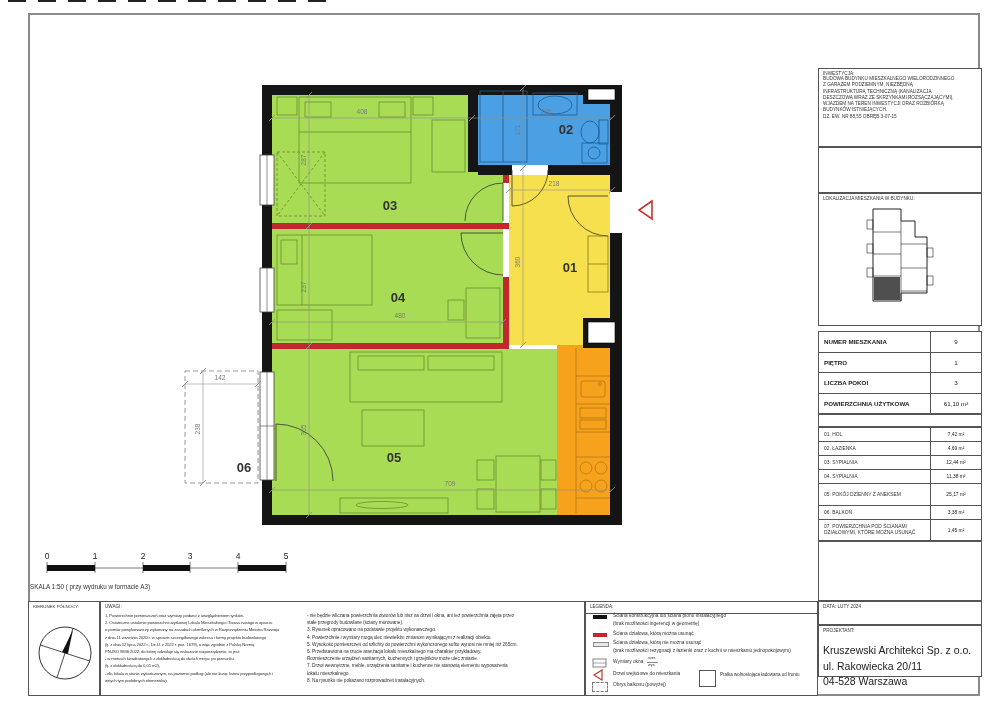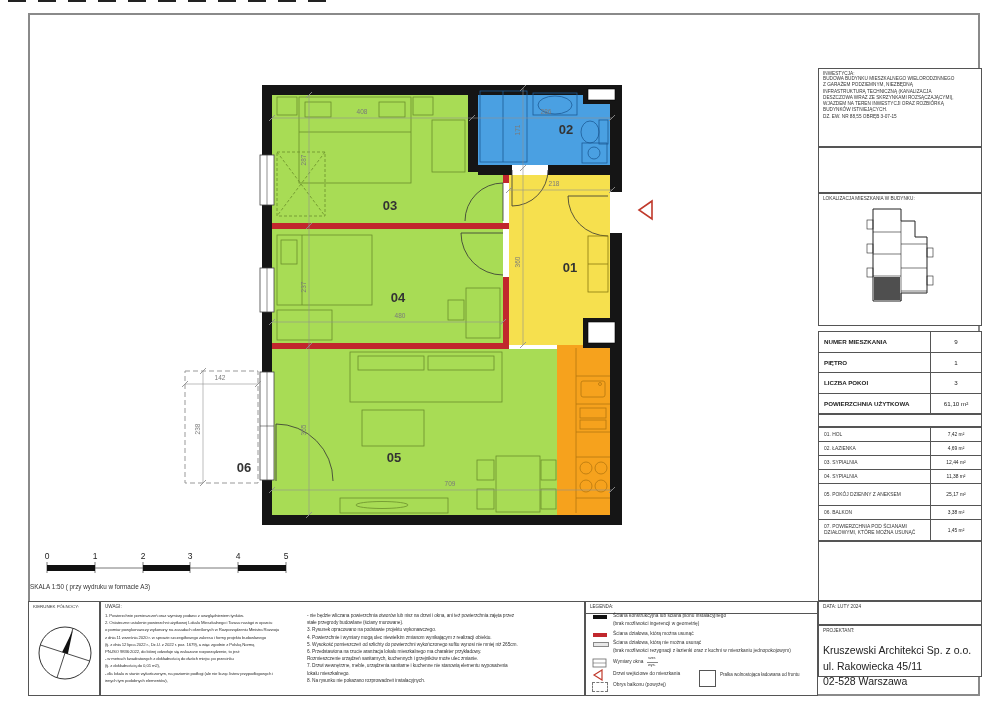--- a/index.html
+++ b/index.html
@@ -295,22 +295,22 @@
     <div class="bhead">
       <span>DATA:</span>
       <span>LUTY 2024</span>
     </div>
   </div>
 
   <div class="box" style="left:818px;top:625px;width:164px;height:52px;">
     <div class="bhead">PROJEKTANT:</div>
     <div style="padding:10px 0 0 4px;">
       <div class="pname">Kruszewski Architekci Sp. z o.o.</div>
-      <div class="pname">ul. Rakowiecka 45/11</div>
-      <div class="pname">02-528 Warszawa</div>
+      <div class="pname">ul. Rakowiecka 20/11</div>
+      <div class="pname">04-528 Warszawa</div>
     </div>
   </div>
 
   <div class="box" style="left:28px;top:601px;width:72px;height:95px;">
     <div class="bhead" style="font-size:4.4px;">KIERUNEK PÓŁNOCY:</div>
     <svg width="72" height="82" viewBox="0 0 72 82">
       <circle cx="36" cy="44" r="26" fill="none" stroke="#333" stroke-width="1"></circle>
       <g transform="rotate(18 36 44)" stroke="#333" stroke-width="0.8">
         <line x1="36" y1="18" x2="36" y2="70"></line>
         <line x1="10" y1="44" x2="62" y2="44"></line>

